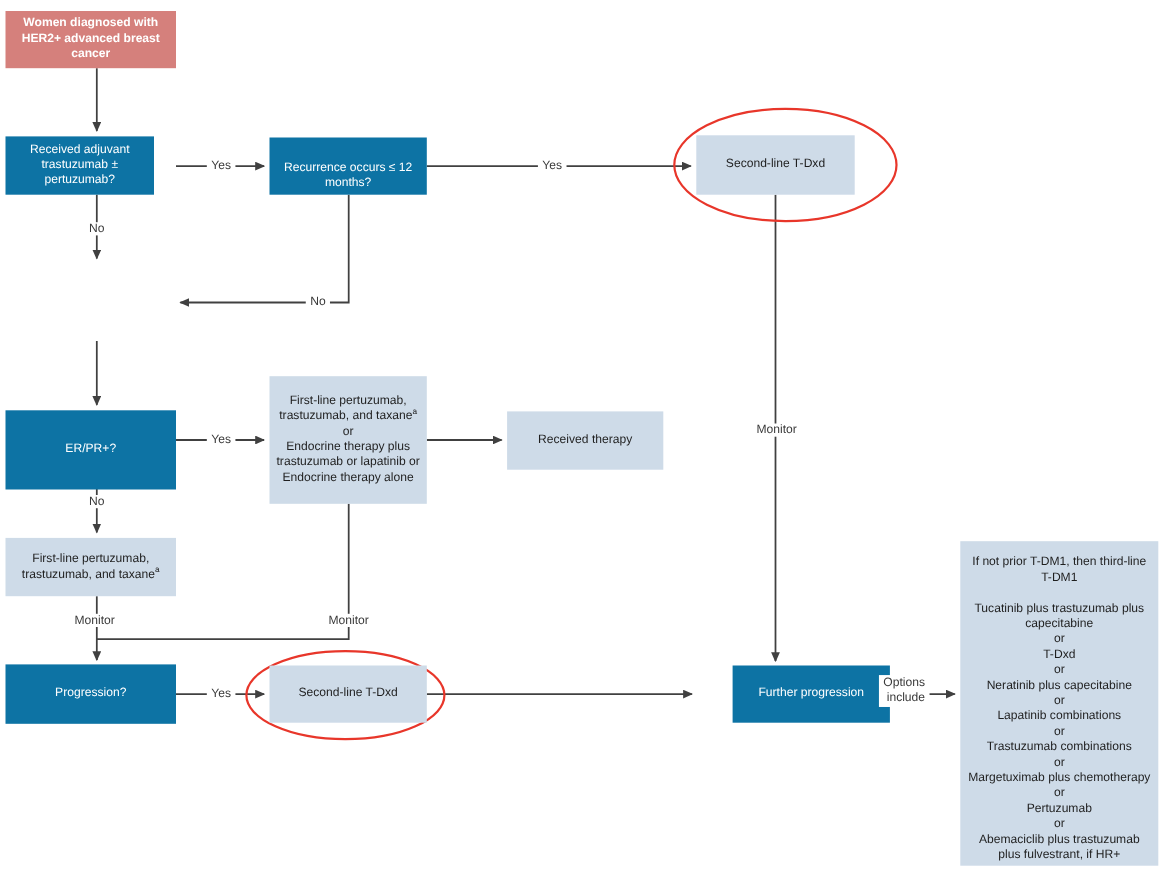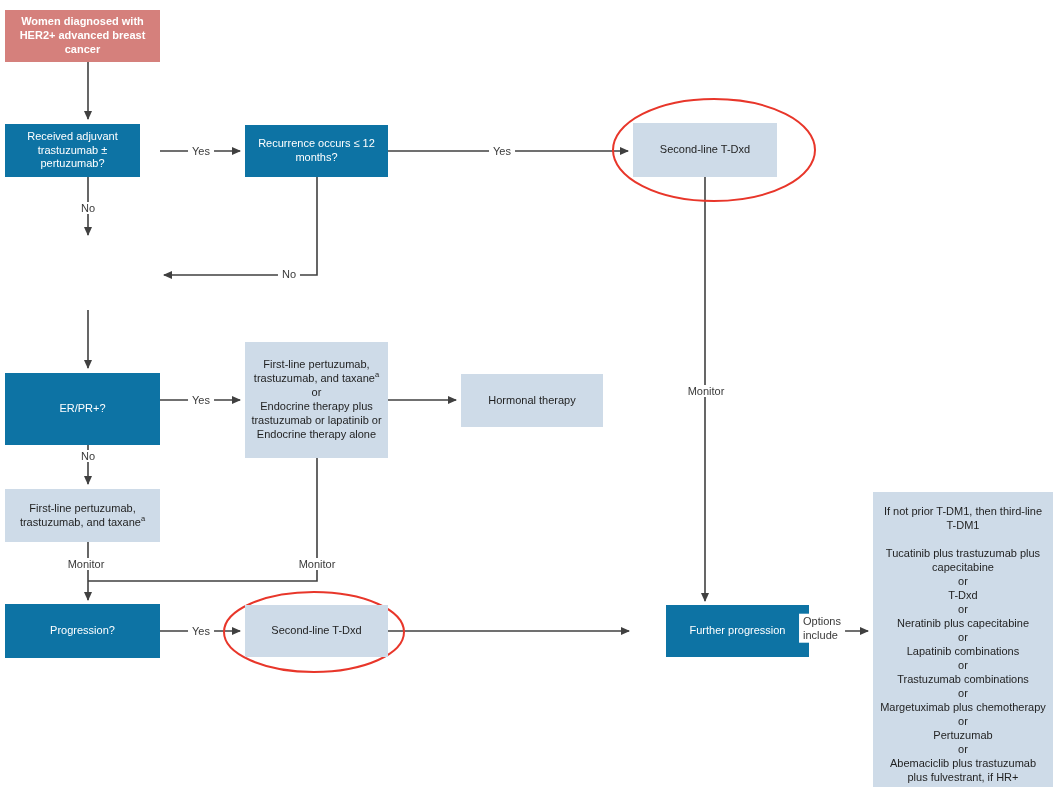--- a/index.html
+++ b/index.html
@@ -23,21 +23,21 @@
     text-align:center;font-size:11px;line-height:1.27;
     padding:3px 5px;box-sizing:border-box;
   }
   .node.dark{background:var(--dark-blue);color:#fff;}
   .node.pink{background:var(--pink);color:#fff;font-weight:bold;}
   .node.light{background:var(--light-blue);color:var(--text-dark);justify-content:center;}
   .ln{display:block;}
   sup.fn{font-size:7.5px;line-height:0;vertical-align:super;}
   #n-start{left:5px;top:10px;width:155px;height:52px;}
   #n-adjuvant{left:5px;top:124px;width:135px;height:53px;}
-  #n-recurrence{left:245px;top:125px;width:143px;height:52px;}
+  #n-recurrence{left:245px;top:125px;width:143px;height:52px;align-items:flex-end;}
   #n-sl-top{left:633px;top:123px;width:144px;height:54px;}
   #n-eligible{left:5px;top:240px;width:155px;height:70px;}
   #n-erpr{left:5px;top:373px;width:155px;height:72px;}
   #n-combo{left:245px;top:342px;width:143px;height:116px;}
   #n-hormonal{left:461px;top:374px;width:142px;height:53px;}
   #n-flpt{left:5px;top:489px;width:155px;height:53px;}
   #n-progression{left:5px;top:604px;width:155px;height:54px;}
   #n-sl-bottom{left:245px;top:605px;width:143px;height:52px;}
   #n-further{left:634px;top:605px;width:143px;height:52px;margin-left:32px;}
   #n-options{left:873px;top:492px;width:180px;height:295px;align-items:flex-start;padding-top:12px;}
@@ -49,21 +49,21 @@
   #lbl-yes-1{left:201px;top:151px;}
   #lbl-yes-2{left:502px;top:151px;}
   #lbl-no-1{left:88px;top:208px;}
   #lbl-no-2{left:289px;top:274px;}
   #lbl-yes-3{left:201px;top:400px;}
   #lbl-no-3{left:88px;top:456px;}
   #lbl-monitor-left{left:86px;top:564px;}
   #lbl-monitor-mid{left:317px;top:564px;}
   #lbl-monitor-right{left:706px;top:391px;}
   #lbl-yes-4{left:201px;top:631px;}
-  #lbl-options{left:822px;top:628px;text-align:left;line-height:1.3;}
+  #lbl-options{left:822px;top:628px;text-align:right;line-height:1.3;}
 </style>
 </head>
 <body>
 
 <div class="canvas">
 
   <svg class="wires" width="1060" height="800" viewBox="0 0 1060 800">
     <defs>
       <marker id="arr" markerWidth="9" markerHeight="8" refX="8" refY="4" orient="auto" markerUnits="userSpaceOnUse">
         <path class="arrowhead" d="M0,0 L9,4 L0,8 Z"></path>
@@ -114,21 +114,21 @@
       <span class="ln">First-line pertuzumab,</span>
       <span class="ln"><span>trastuzumab, and taxane</span><sup class="fn">a</sup></span>
       <span class="ln">or</span>
       <span class="ln">Endocrine therapy plus</span>
       <span class="ln">trastuzumab or lapatinib or</span>
       <span class="ln">Endocrine therapy alone</span>
     </span>
   </div>
 
   <div class="node light" id="n-hormonal">
-    <span>Hormonal therapy</span>
+    <span>Received therapy</span>
   </div>
 
   <div class="node light" id="n-flpt">
     <span>
       <span class="ln">First-line pertuzumab,</span>
       <span class="ln"><span>trastuzumab, and taxane</span><sup class="fn">a</sup></span>
     </span>
   </div>
 
   <div class="node dark" id="n-progression">

